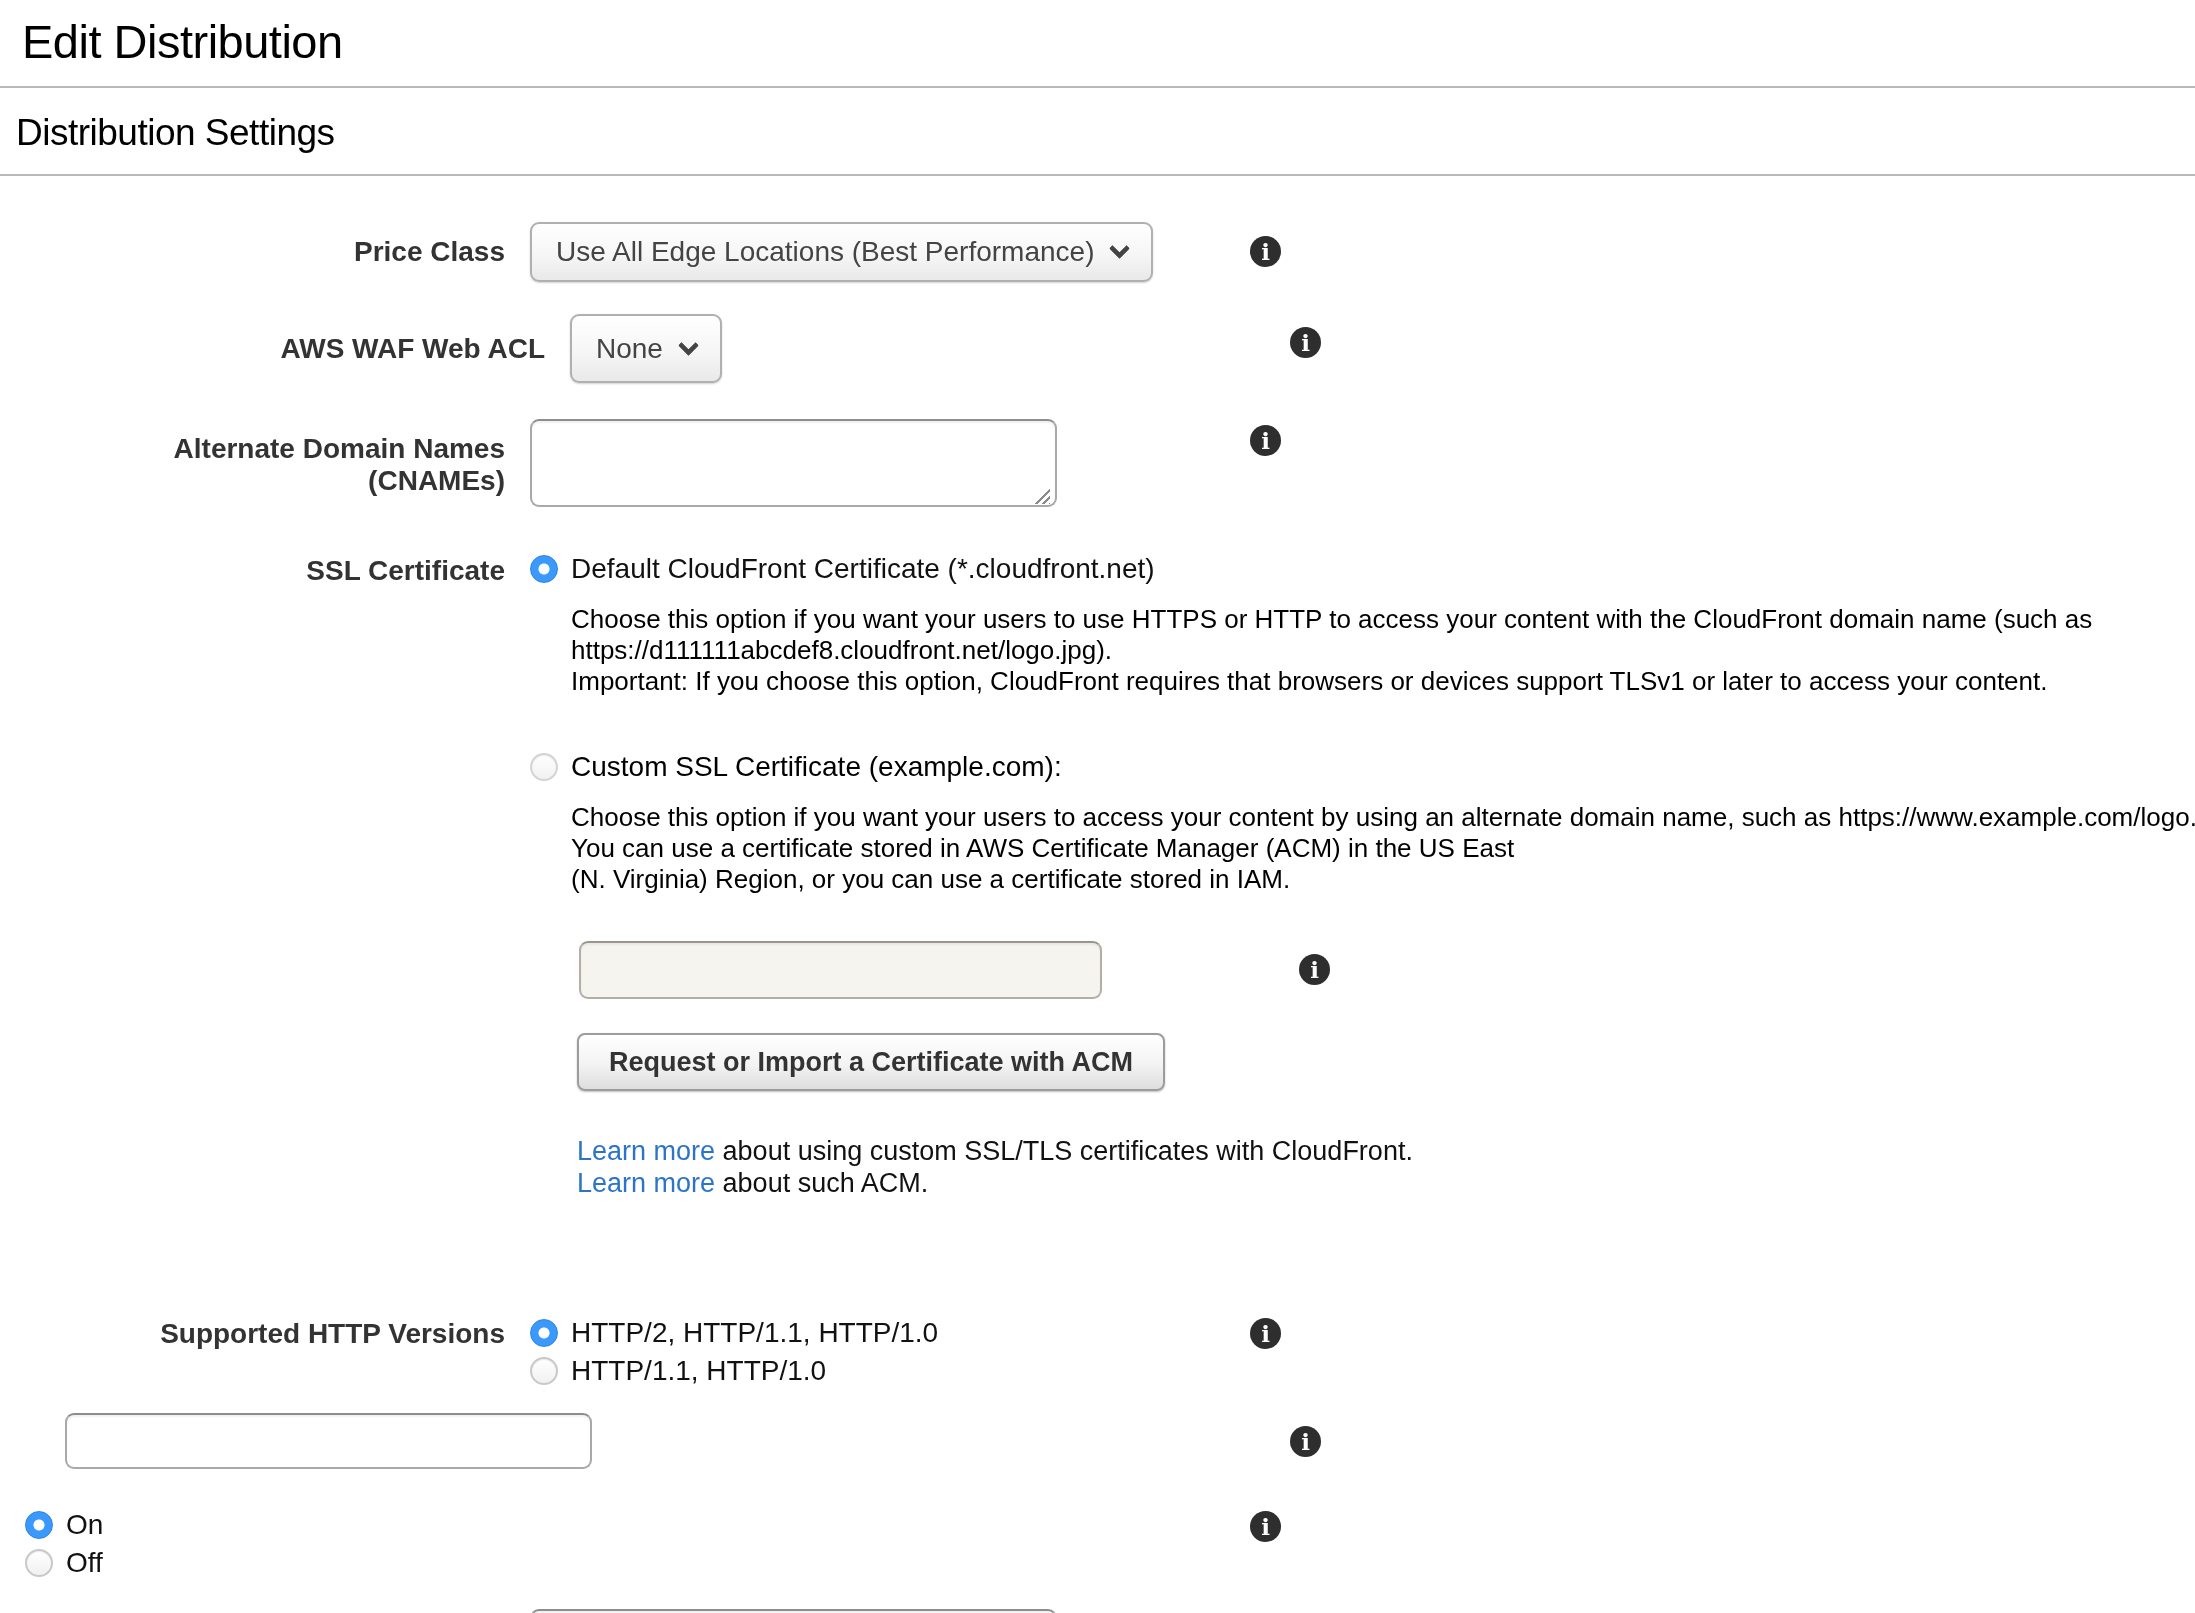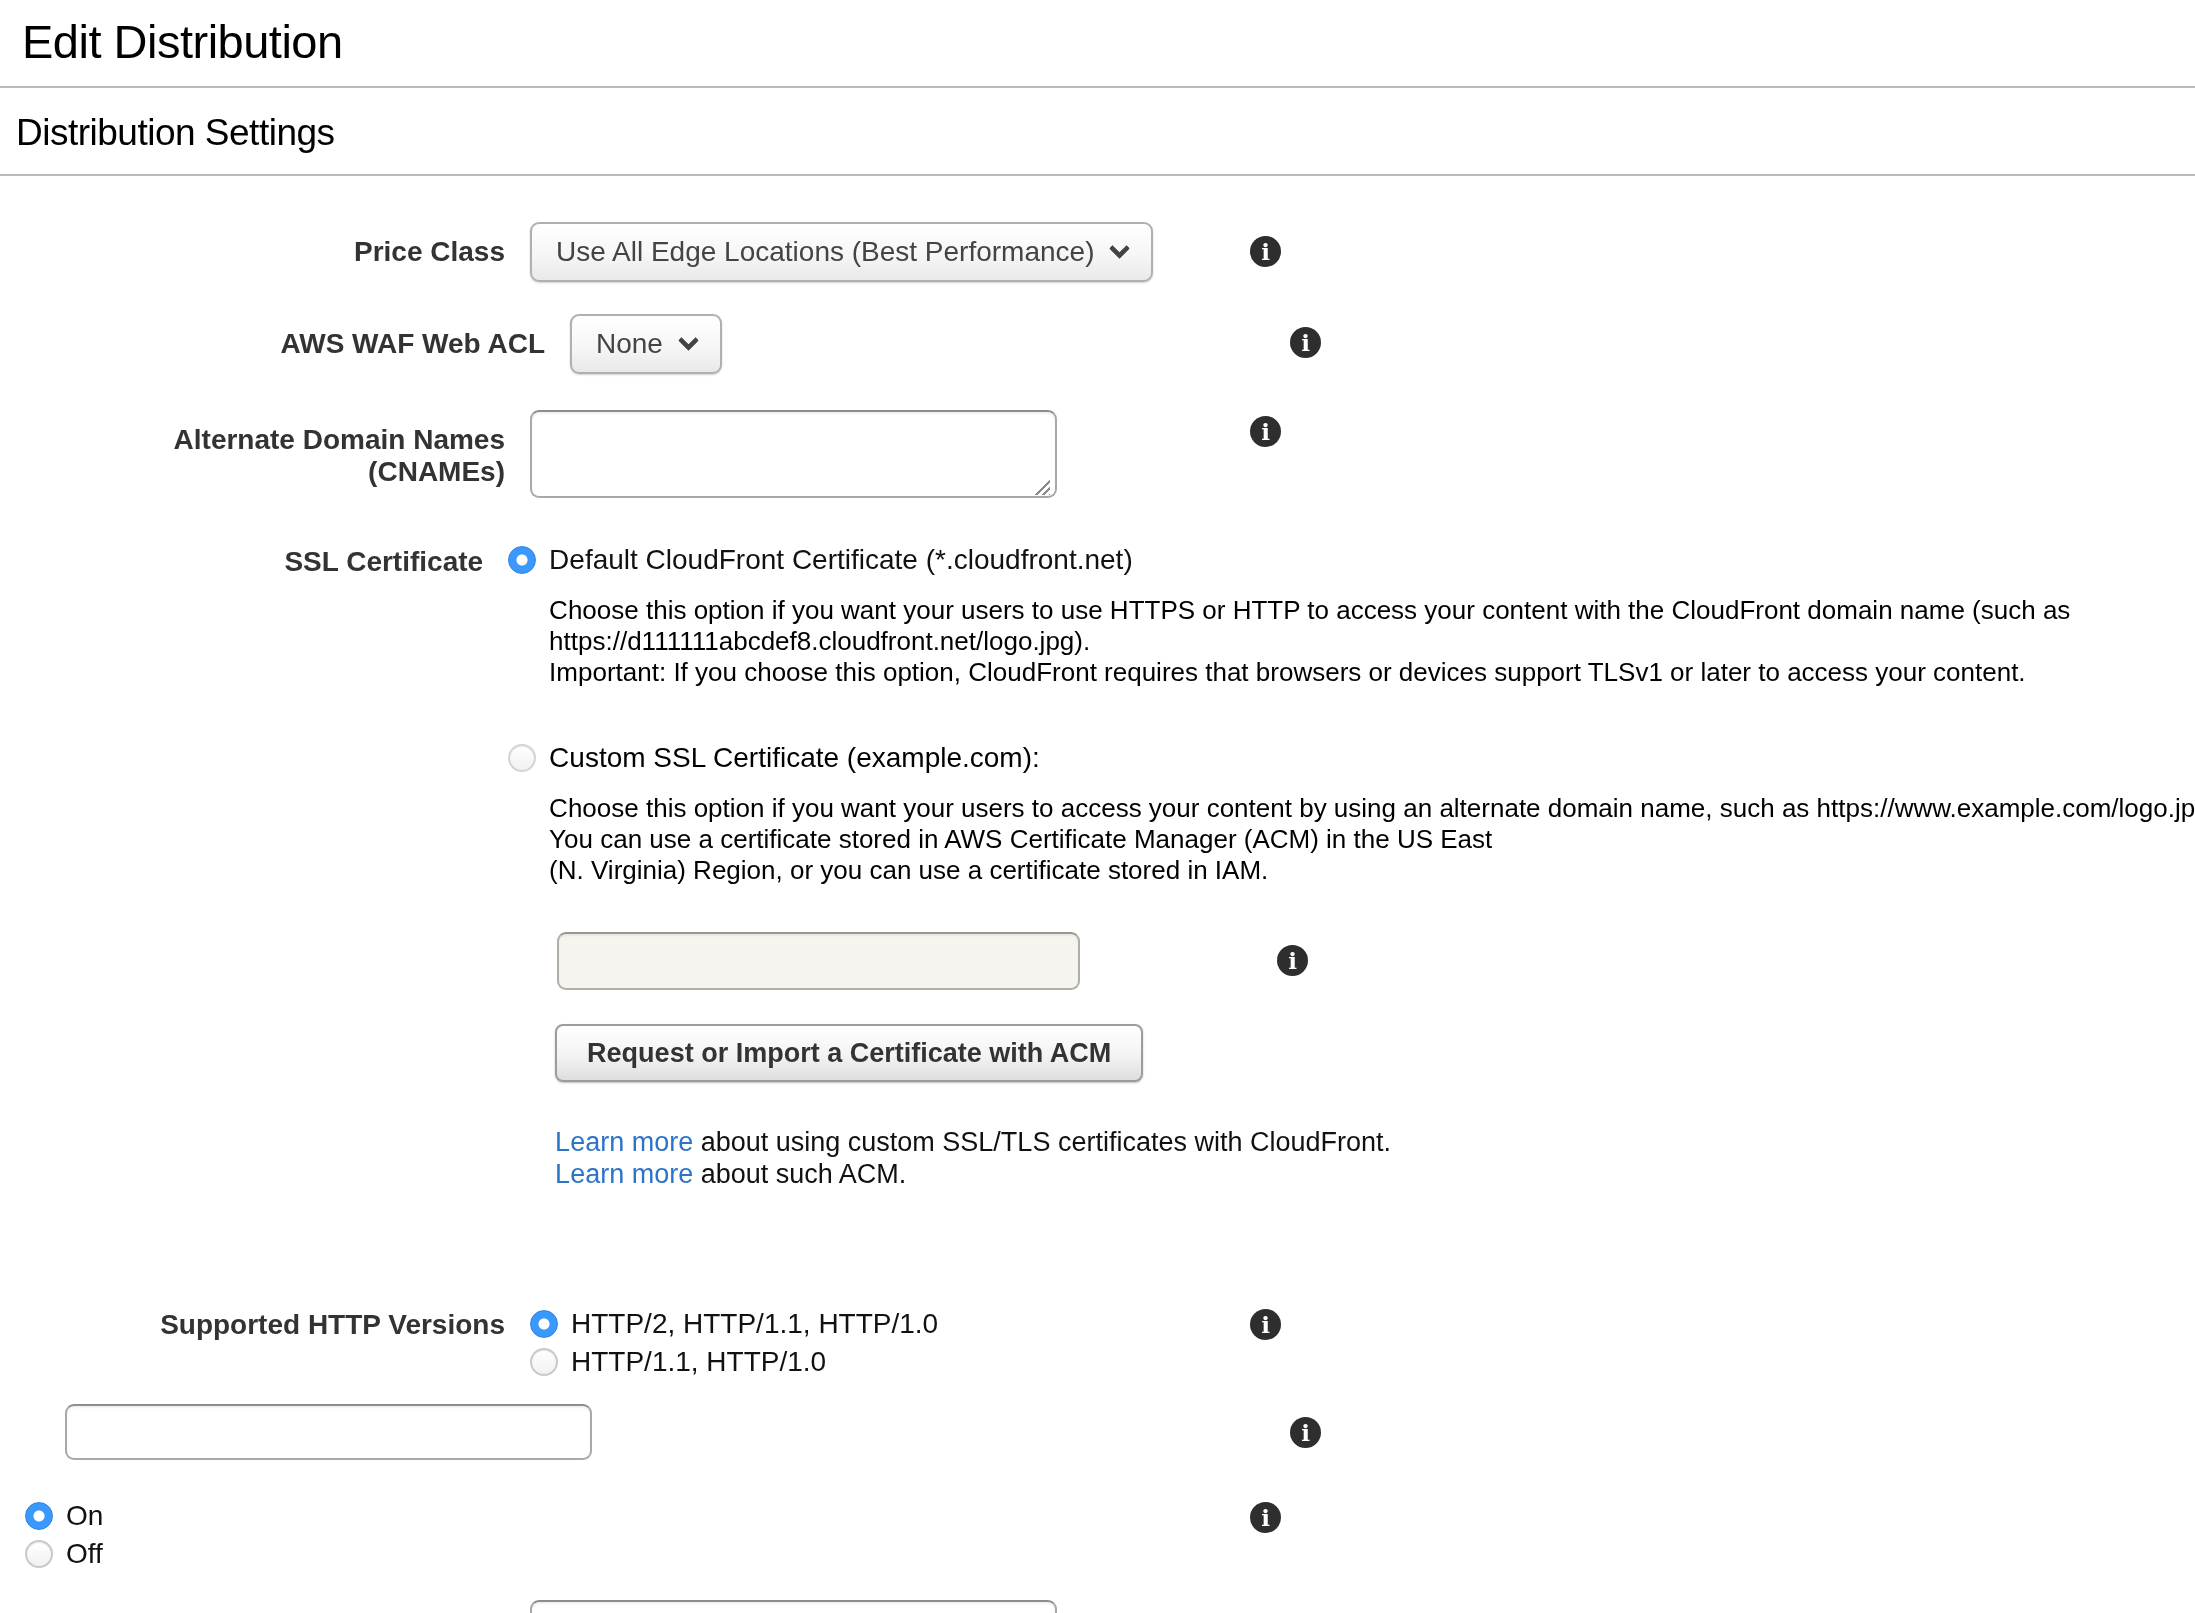--- a/index.html
+++ b/index.html
@@ -18,21 +18,21 @@
   }
   .rule.r1 { margin-top:17px; }
   .section-title {
     font-size:37px; font-weight:500; letter-spacing:-0.5px;
     margin:24px 0 0 16px; color:#000;
   }
   .rule.r2 { margin-top:20px; }
 
   .form { margin-top:46px; }
 
-  .form-row { display:flex; position:relative;justify-content:center; }
+  .form-row { display:flex; position:relative; }
   .label-col {
     width:505px; flex:0 0 505px; text-align:right;
     padding-right:0; font-weight:bold; font-size:28px; color:#333;
   }
   .gutter { width:25px; flex:0 0 25px; }
   .control-col { flex:1 1 auto; position:relative; }
   .row-center { align-items:center; }
   .row-top { align-items:flex-start; }
 
   
@@ -148,21 +148,21 @@
           <span class="chev"></span>
         </div>
       </div>
       <span class="info" style="left:1250px; top:14px;">i</span>
     </div>
 
     <div class="form-row row-center mb36">
       <div class="label-col">AWS WAF Web ACL</div>
       <div class="gutter"></div>
       <div class="control-col">
-        <div class="dropdown" style="height:60px;">
+        <div class="dropdown" style="height:69px;">
           <span>None</span>
           <span class="chev"></span>
         </div>
       </div>
       <span class="info" style="left:1250px; top:13px;">i</span>
     </div>
 
     <div class="form-row row-center mb40">
       <div class="label-col">
         <div>Alternate Domain Names</div>

